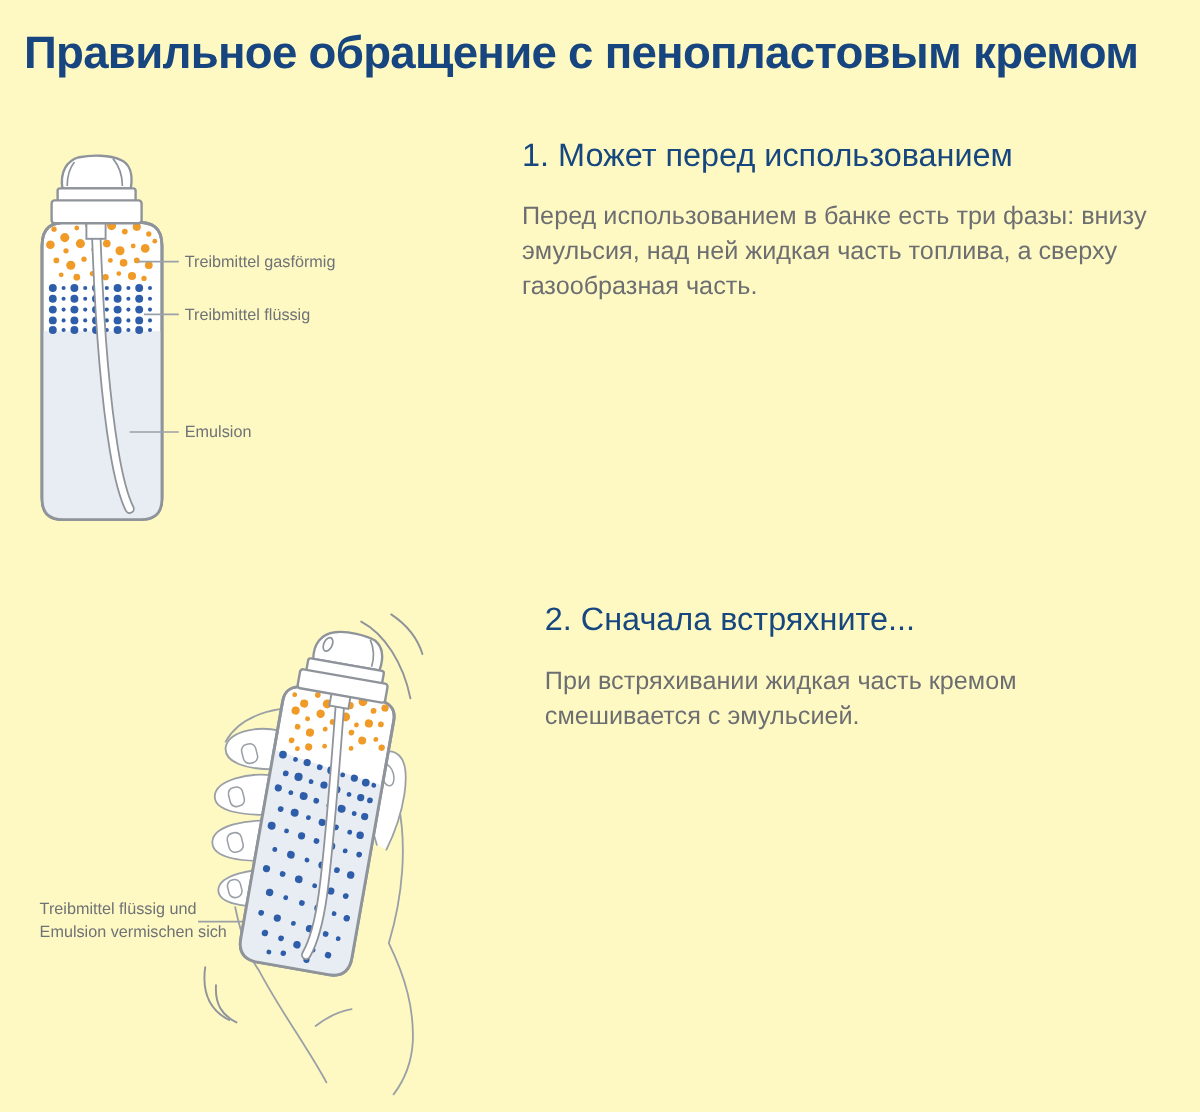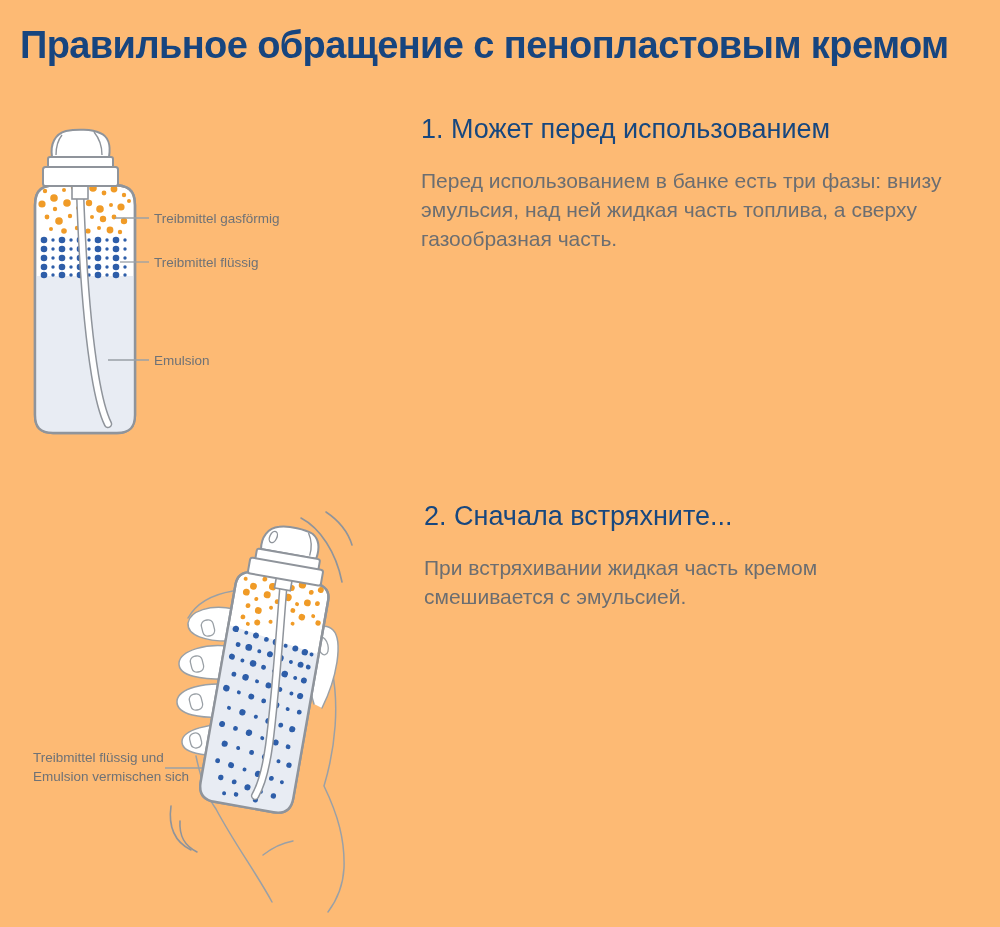--- a/index.html
+++ b/index.html
@@ -1,22 +1,22 @@
 <!DOCTYPE html>
 <html><head>
 <meta charset="utf-8">
 <style>
   html,body{margin:0;padding:0;background:#fff;}
-  .page{position:relative;width:1000px;height:927px;background:#fdba74;
+  .page{position:relative;width:1000px;height:927px;background:#fef9c3;
         font-family:"Liberation Sans",sans-serif;overflow:hidden;}
   .title{position:absolute;left:20px;top:24px;margin:0;font-size:38px;font-weight:700;
          color:#17457f;letter-spacing:-0.6px;white-space:nowrap;}
   .section{position:absolute;width:535px;}
-  .section-1{left:421px;top:112px;}
-  .section-2{left:424px;top:499px;}
+  .section-1{left:435px;top:112px;}
+  .section-2{left:454px;top:499px;}
   .section h2{margin:0;font-size:27px;font-weight:400;color:#17477f;line-height:34px;}
   .section p{margin:20px 0 0 0;font-size:21px;line-height:29px;color:#6c6e71;max-width:525px;}
   .fig{position:absolute;}
   .fig1{left:20px;top:110px;width:320px;height:340px;}
   .fig2{left:20px;top:490px;width:420px;height:437px;}
   svg text.diagram-label{font-family:"Liberation Sans",sans-serif;font-size:13.5px;fill:#6f7276;}
 </style>
 </head>
 <body>
 

